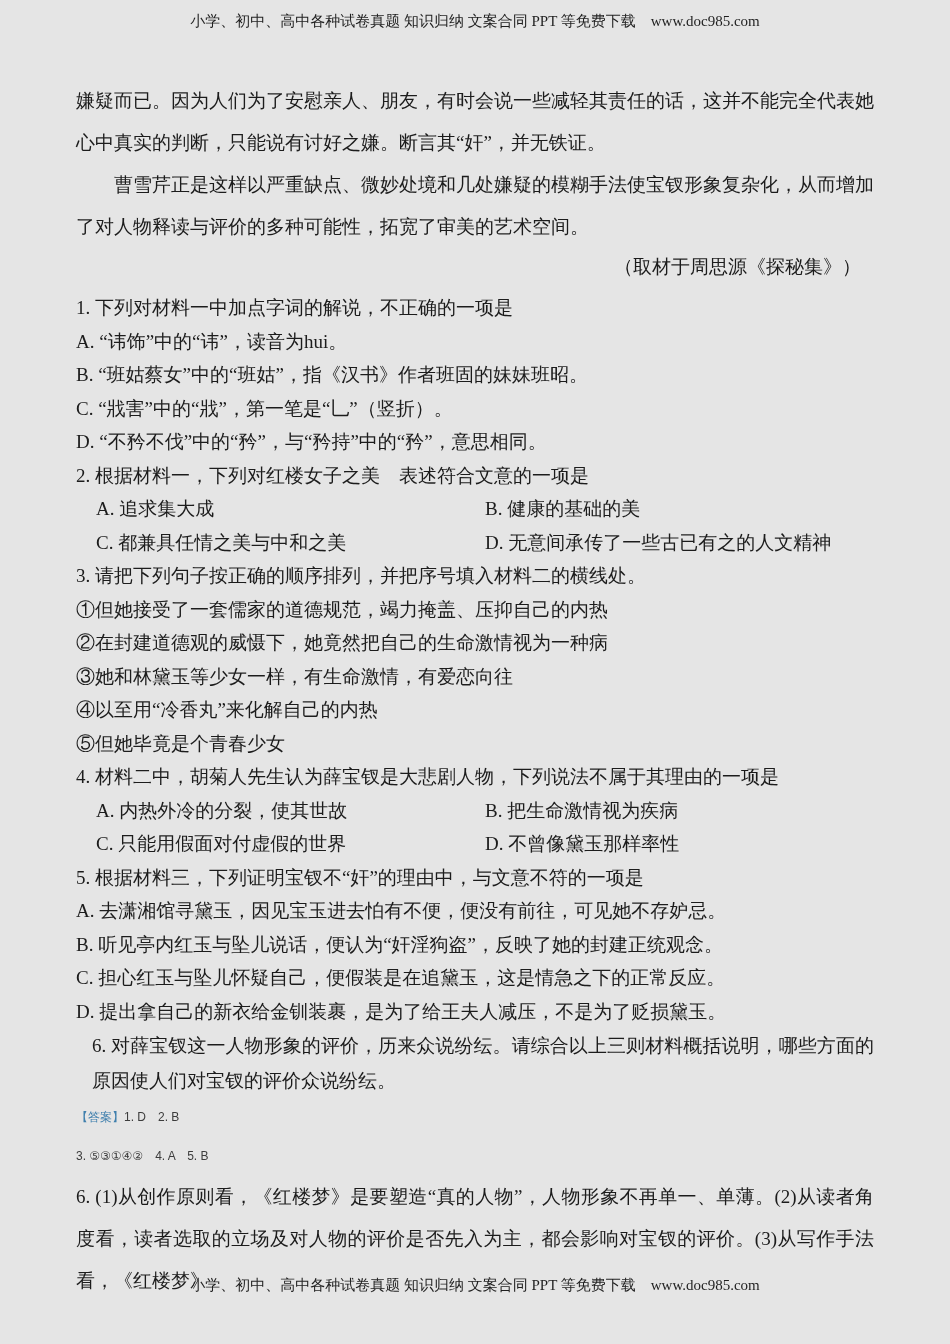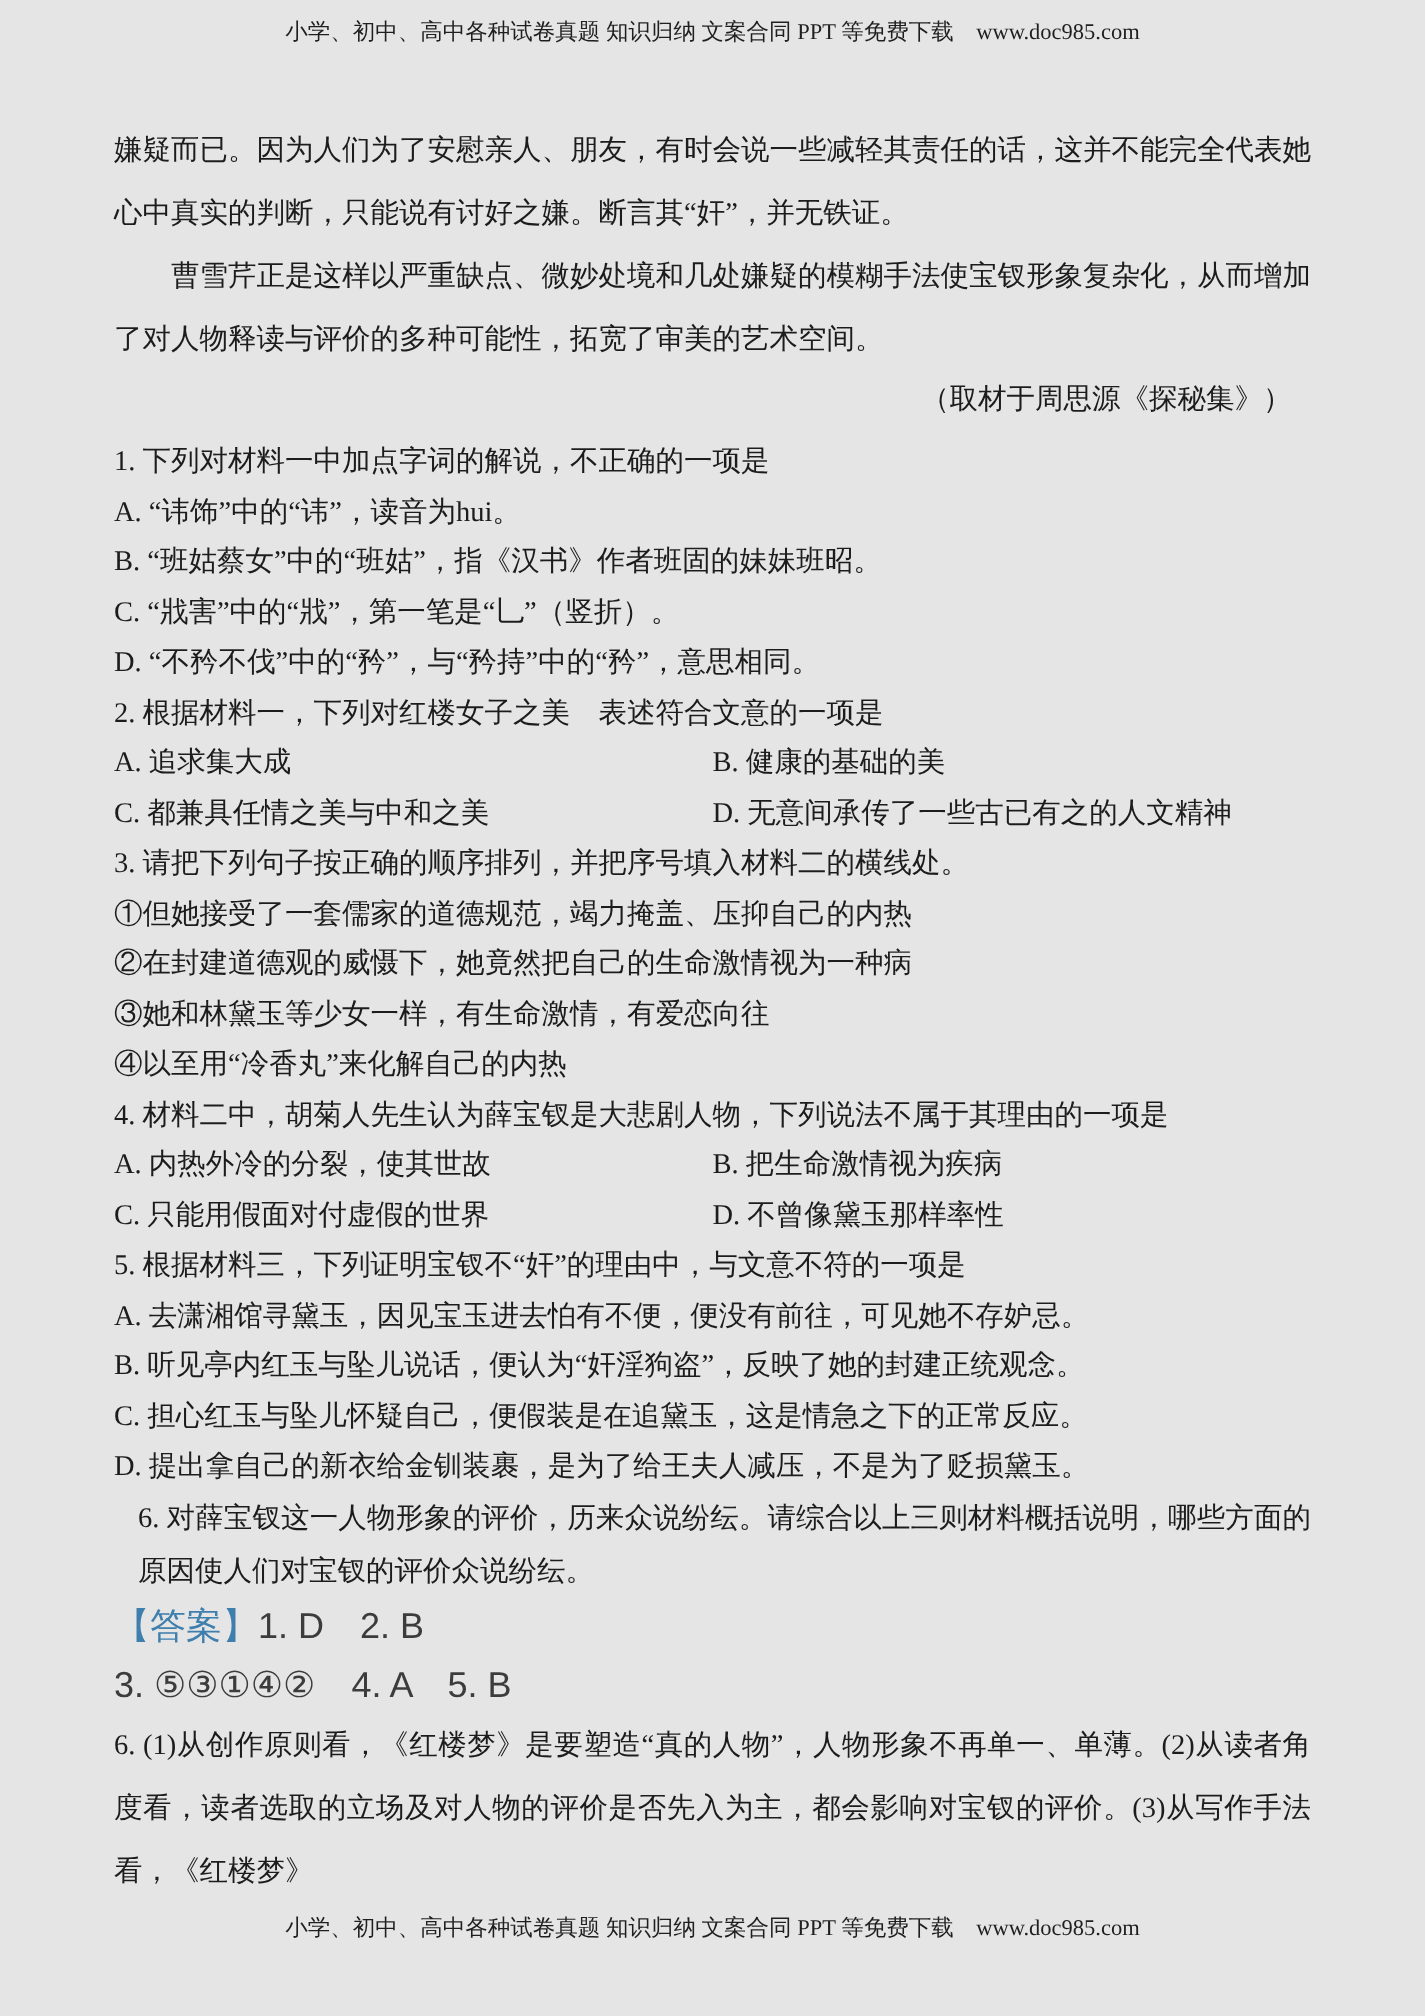--- a/index.html
+++ b/index.html
@@ -39,31 +39,31 @@
     line-height: 42px;
     text-align: justify;
   }
   .para.indent { text-indent: 2em; }
   .attribution {
     text-align: right;
     line-height: 34px;
     margin: 2px 13px 7px 0;
   }
   .ln { line-height: 33.5px; white-space: pre-wrap; }
-  .optrow { display: flex; line-height: 33.5px; }
+  .optrow { display: flex; line-height: 33.5px; margin-left: 20px; }
   .optrow .cell { width: 50%; white-space: pre-wrap; }
   .q6para {
     line-height: 35px;
     text-align: justify;
     margin-left: 16px;
   }
   .answers-row {
     line-height: 39px;
     font-family: "Liberation Sans", "DejaVu Sans", sans-serif;
-    font-size: 24px;
+    font-size: 12px;
     color: #3c3c3c;
     white-space: pre-wrap;
   }
   .answer-label { color: #3f7fad; }
   .ans6 {
     line-height: 42px;
     text-align: justify;
   }
 </style>
 </head>
@@ -93,20 +93,21 @@
     <div class="optrow">
       <span class="cell">C. 都兼具任情之美与中和之美</span>
       <span class="cell">D. 无意间承传了一些古已有之的人文精神</span>
     </div>
 
     <div class="ln">3. 请把下列句子按正确的顺序排列，并把序号填入材料二的横线处。</div>
     <div class="ln">①但她接受了一套儒家的道德规范，竭力掩盖、压抑自己的内热</div>
     <div class="ln">②在封建道德观的威慑下，她竟然把自己的生命激情视为一种病</div>
     <div class="ln">③她和林黛玉等少女一样，有生命激情，有爱恋向往</div>
     <div class="ln">④以至用“冷香丸”来化解自己的内热</div>
+    <div class="ln">⑤但她毕竟是个青春少女</div>
 
     <div class="ln">4. 材料二中，胡菊人先生认为薛宝钗是大悲剧人物，下列说法不属于其理由的一项是</div>
     <div class="optrow">
       <span class="cell">A. 内热外冷的分裂，使其世故</span>
       <span class="cell">B. 把生命激情视为疾病</span>
     </div>
     <div class="optrow">
       <span class="cell">C. 只能用假面对付虚假的世界</span>
       <span class="cell">D. 不曾像黛玉那样率性</span>
     </div>

